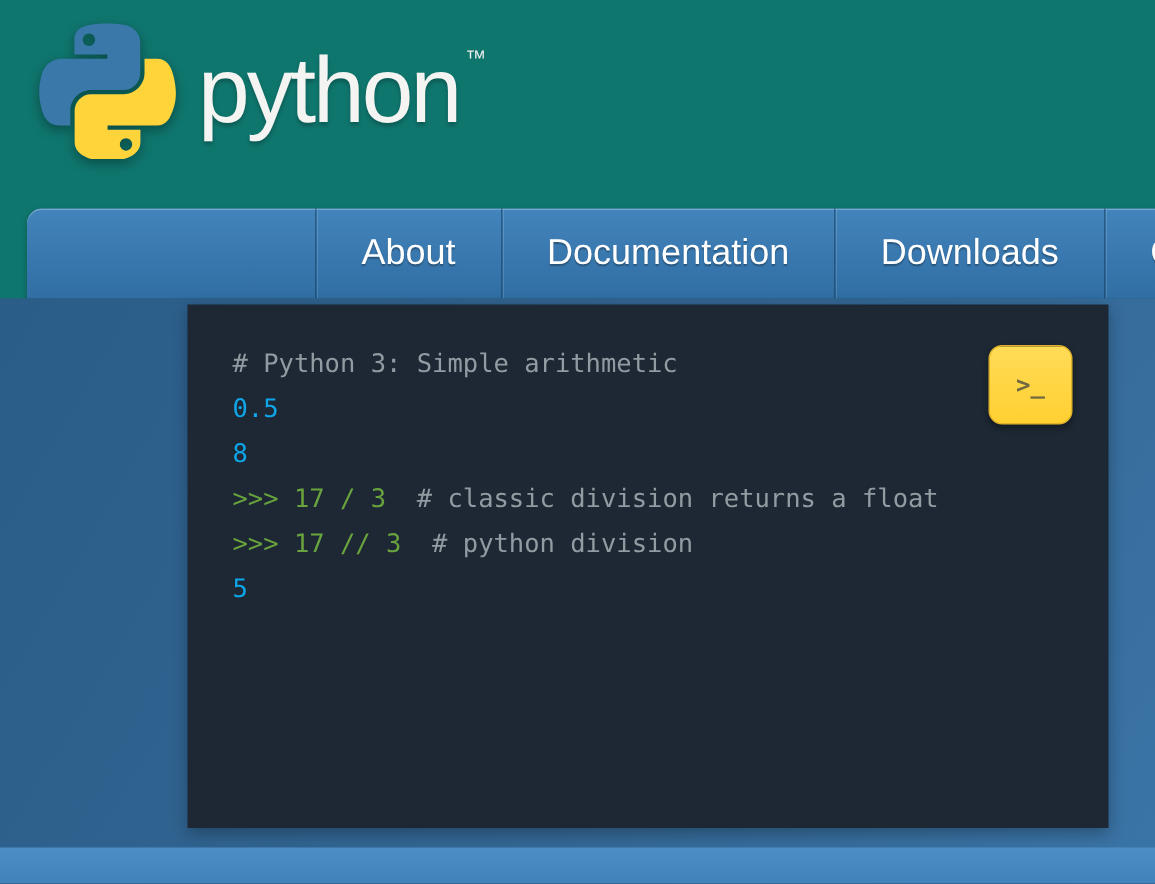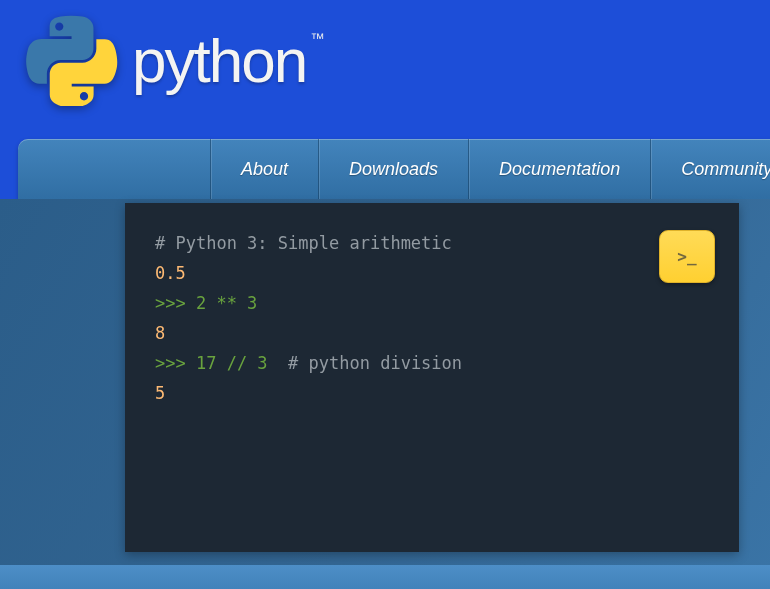--- a/index.html
+++ b/index.html
@@ -7,21 +7,21 @@
   body {
     font-family: "Liberation Sans", sans-serif;
     background: #2b5d89;
   }
 
   
   .site-header {
     position: relative;
     width: 100%;
     height: 199px;
-    background: #1d4ed8;
+    background: #0f766e;
   }
   .brand {
     position: absolute;
     left: 26px;
     top: 14px;
     display: flex;
     align-items: flex-start;
     cursor: pointer;
     text-decoration: none;
   }
@@ -62,27 +62,26 @@
     display: flex;
     height: 100%;
     padding-left: 192px;
   }
   .main-nav li {
     display: flex;
     align-items: center;
     height: 100%;
     padding: 0 30px;
     color: #ffffff;
-    font-size: 18px;
+    font-size: 24px;
     cursor: pointer;
     border-left: 1px solid rgba(20, 60, 95, 0.55);
     box-shadow: inset 1px 0 0 rgba(255,255,255,0.14);
     text-shadow: 0 1px 1px rgba(0,0,0,0.3);
     white-space: nowrap;
-    font-style: italic;
   }
 
   
   .banner {
     position: relative;
     width: 100%;
     height: 390px;
     background: linear-gradient(120deg, #2b5d89 0%, #336693 55%, #3a74a6 100%);
   }
 
@@ -97,21 +96,21 @@
     box-shadow: 0 3px 10px rgba(0,0,0,0.3);
   }
   .code-line {
     font-family: "DejaVu Sans Mono", monospace;
     font-size: 17px;
     line-height: 30px;
     white-space: pre;
   }
   .code-line .comment { color: #939ba2; }
   .code-line .code    { color: #69a33e; }
-  .code-line .output  { color: #fdba74; margin-top: 36px; }
+  .code-line .output  { color: #0ea5e9; margin-top: 36px; }
 
   .launch-shell-button {
     position: absolute;
     top: 27px;
     right: 24px;
     width: 56px;
     height: 53px;
     background: linear-gradient(#ffdb57, #ffd031);
     border: 1px solid #dfb22a;
     border-radius: 9px;
@@ -146,33 +145,33 @@
         <path fill="#ffd43b" d="M85.64 30.56v11.87c0 9.2-7.8 16.95-16.7 16.95H42.28c-7.42 0-13.36 6.35-13.36 13.58v25.45c0 7.24 6.3 11.5 13.36 13.58 8.46 2.49 16.57 2.94 26.67 0 6.72-1.95 13.36-5.86 13.36-13.58V88.23H55.65v-3.4h40.04c7.76 0 10.65-5.41 13.35-13.54 2.79-8.37 2.67-16.42 0-27.13-1.92-7.7-5.58-13.54-13.35-13.54H85.64zM70.63 95.06c2.77 0 5.01 2.27 5.01 5.07 0 2.81-2.24 5.1-5.01 5.1-2.76 0-5.01-2.29-5.01-5.1 0-2.8 2.25-5.07 5.01-5.07z"></path>
       </svg>
     </span>
     <span class="wordmark">python</span>
     <span class="tm">™</span>
   </a>
 
   <nav class="main-nav">
     <ul>
         <li>About</li>
+        <li>Documentation</li>
         <li>Downloads</li>
-        <li>Documentation</li>
         <li>Community</li>
       </ul>
   </nav>
 </header>
 
 <section class="banner">
   <div class="code-console">
     <div id="code-lines">
         <div class="code-line"><span class="comment"># Python 3: Simple arithmetic</span></div>
         <div class="code-line"><span class="output">0.5</span></div>
-        <div class="code-line"><span class="code">&gt;&gt;&gt; 2 ** 3</span></div>
         <div class="code-line"><span class="output">8</span></div>
+        <div class="code-line"><span class="code">&gt;&gt;&gt; 17 / 3 </span><span class="comment"> # classic division returns a float</span></div>
         <div class="code-line"><span class="code">&gt;&gt;&gt; 17 // 3 </span><span class="comment"> # python division</span></div>
         <div class="code-line"><span class="output">5</span></div>
       </div>
     <button class="launch-shell-button">&gt;_</button>
   </div>
   <div class="section-divider-band"></div>
 </section>
 
 </body></html>

